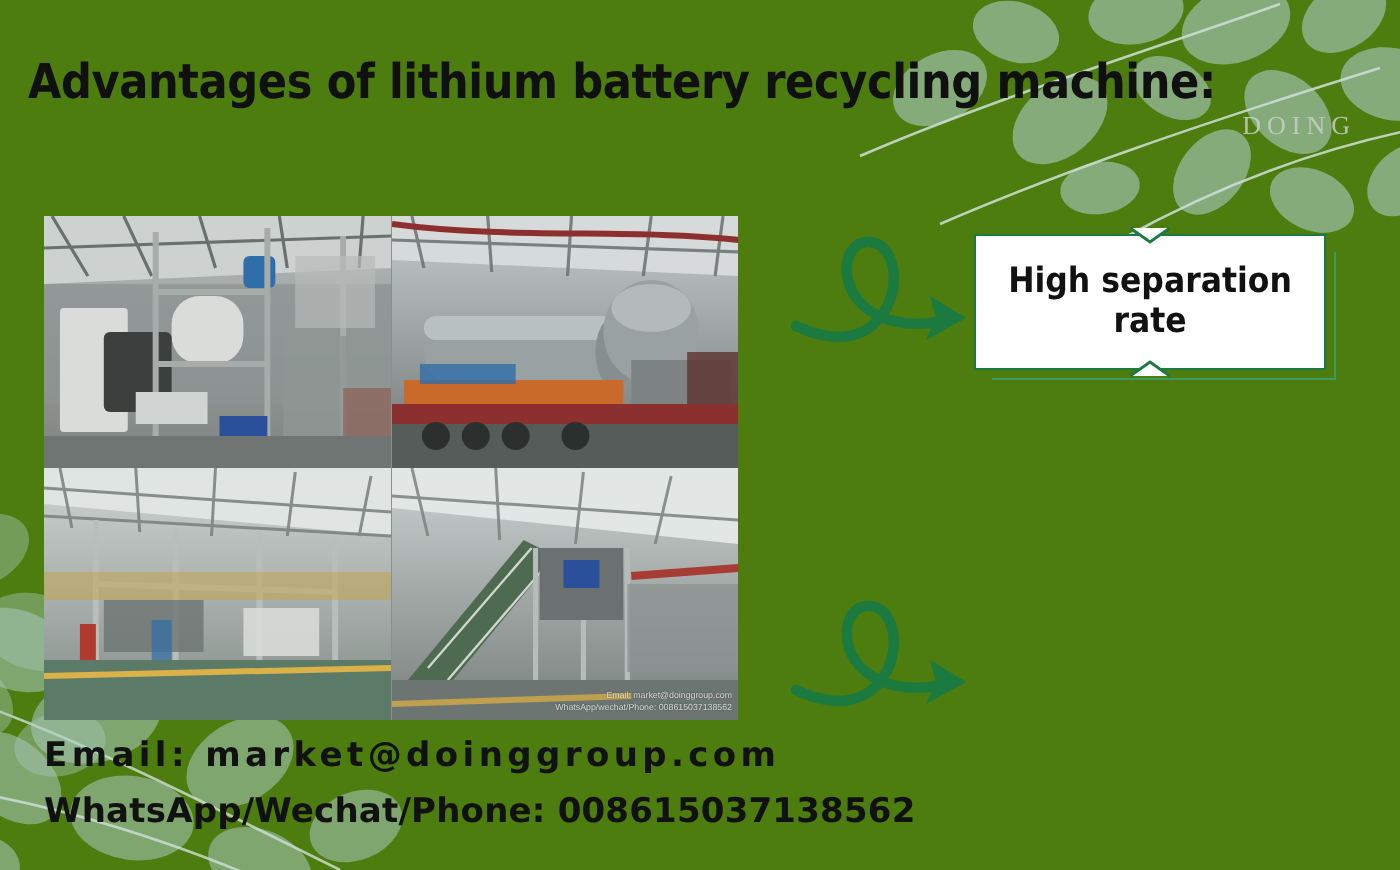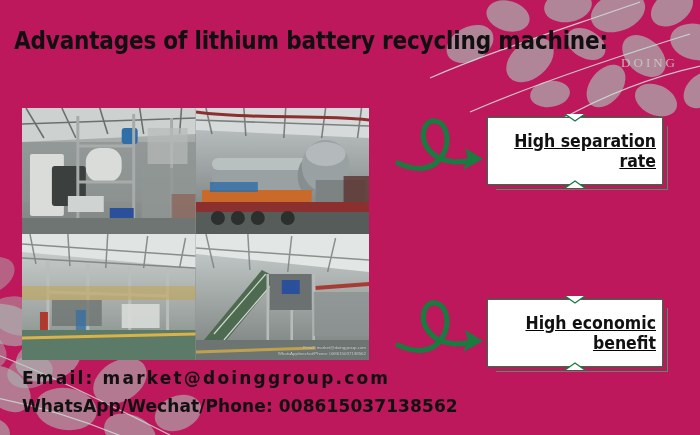--- a/index.html
+++ b/index.html
@@ -3,21 +3,21 @@
 <meta charset="utf-8">
 <style>
   html,body{margin:0;padding:0;}
   body{
     width:700px;height:435px;
     background:#ffffff;
     font-family:"Liberation Sans", sans-serif;
     overflow:hidden;
     position:relative;
   }
-  .stage{position:absolute;inset:0;width:700px;height:435px;overflow:hidden;background:#be185d;}
+  .stage{position:absolute;inset:0;width:700px;height:435px;overflow:hidden;background:#4d7c0f;}
 
   
   .leaves{position:absolute;pointer-events:none;}
   .leaf-tr{top:-18px;right:-10px;width:300px;height:140px;}
   .leaf-bl{left:-30px;bottom:-20px;width:250px;height:170px;}
   .leaf-ml{left:-40px;top:250px;width:120px;height:140px;}
 
   
   .title{
     position:absolute;left:14px;top:27px;
@@ -65,24 +65,23 @@
   .row3{top:294px;}
 
   .arrow{width:95px;height:78px;flex:0 0 auto;}
 
   .tbox{
     position:relative;
     width:176px;height:68px;
     border:1.6px solid #1b7a41;
     background:#ffffff;
     display:flex;align-items:center;justify-content:center;
-    text-align:right;
+    text-align:center;
     box-sizing:border-box;
     margin-left:-3px;
-    text-decoration:underline;
   }
   .tbox::after{
     content:"";
     position:absolute;
     left:8px;right:-6px;top:8px;bottom:-6px;
     border-right:1.4px solid #3d9a63;
     border-bottom:1.4px solid #3d9a63;
     pointer-events:none;
   }
   .notch{position:absolute;left:0;width:100%;height:7px;overflow:visible;}
@@ -361,29 +360,20 @@
   </div>
 
 
   <div class="row row3">
     <svg class="arrow" viewBox="0 0 95 78">
       <g fill="none" stroke="#1a7a3f" stroke-width="5.2" stroke-linecap="round">
         <path d="M3 51 C 22 60, 38 58, 47 44 C 56 30, 52 10, 40 9 C 28 8, 24 26, 34 38 C 44 50, 62 52, 78 48"></path>
       </g>
       <path d="M70 36 L88 47 L68 58 L73 47 Z" fill="#1a7a3f"></path>
     </svg>
-    <div class="tbox">
-      <svg class="notch t" viewBox="0 0 176 7" preserveAspectRatio="none">
-        <path d="M78 0 L88 7 L98 0" fill="#fff" stroke="#1b7a41" stroke-width="1.4"></path>
-      </svg>
-      <svg class="notch b" viewBox="0 0 176 7" preserveAspectRatio="none">
-        <path d="M78 7 L88 0 L98 7" fill="#fff" stroke="#1b7a41" stroke-width="1.4"></path>
-      </svg>
-      <div class="label">High economic benefit</div>
-    </div>
   </div>
 
   <div class="contact">
     <div class="c-email">Email: market@doinggroup.com</div>
     <div class="c-phone">WhatsApp/Wechat/Phone: 008615037138562</div>
   </div>
 
 </div>
 
 </body></html>

